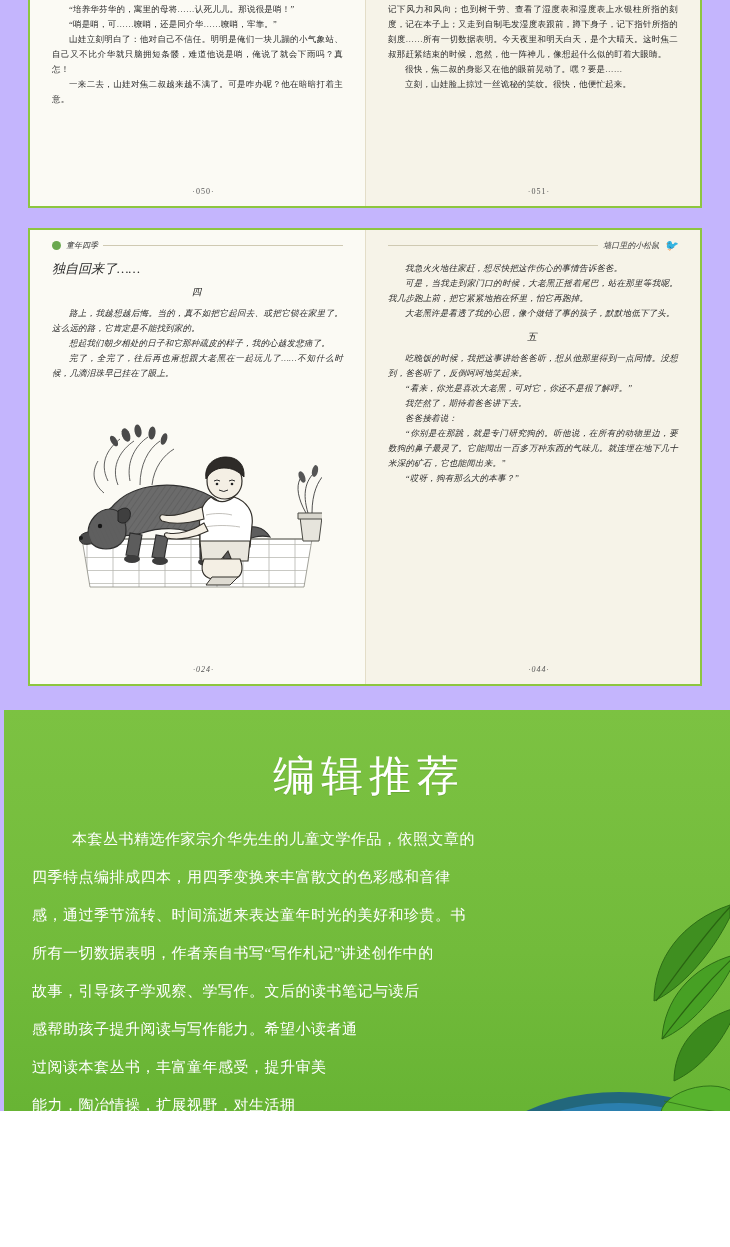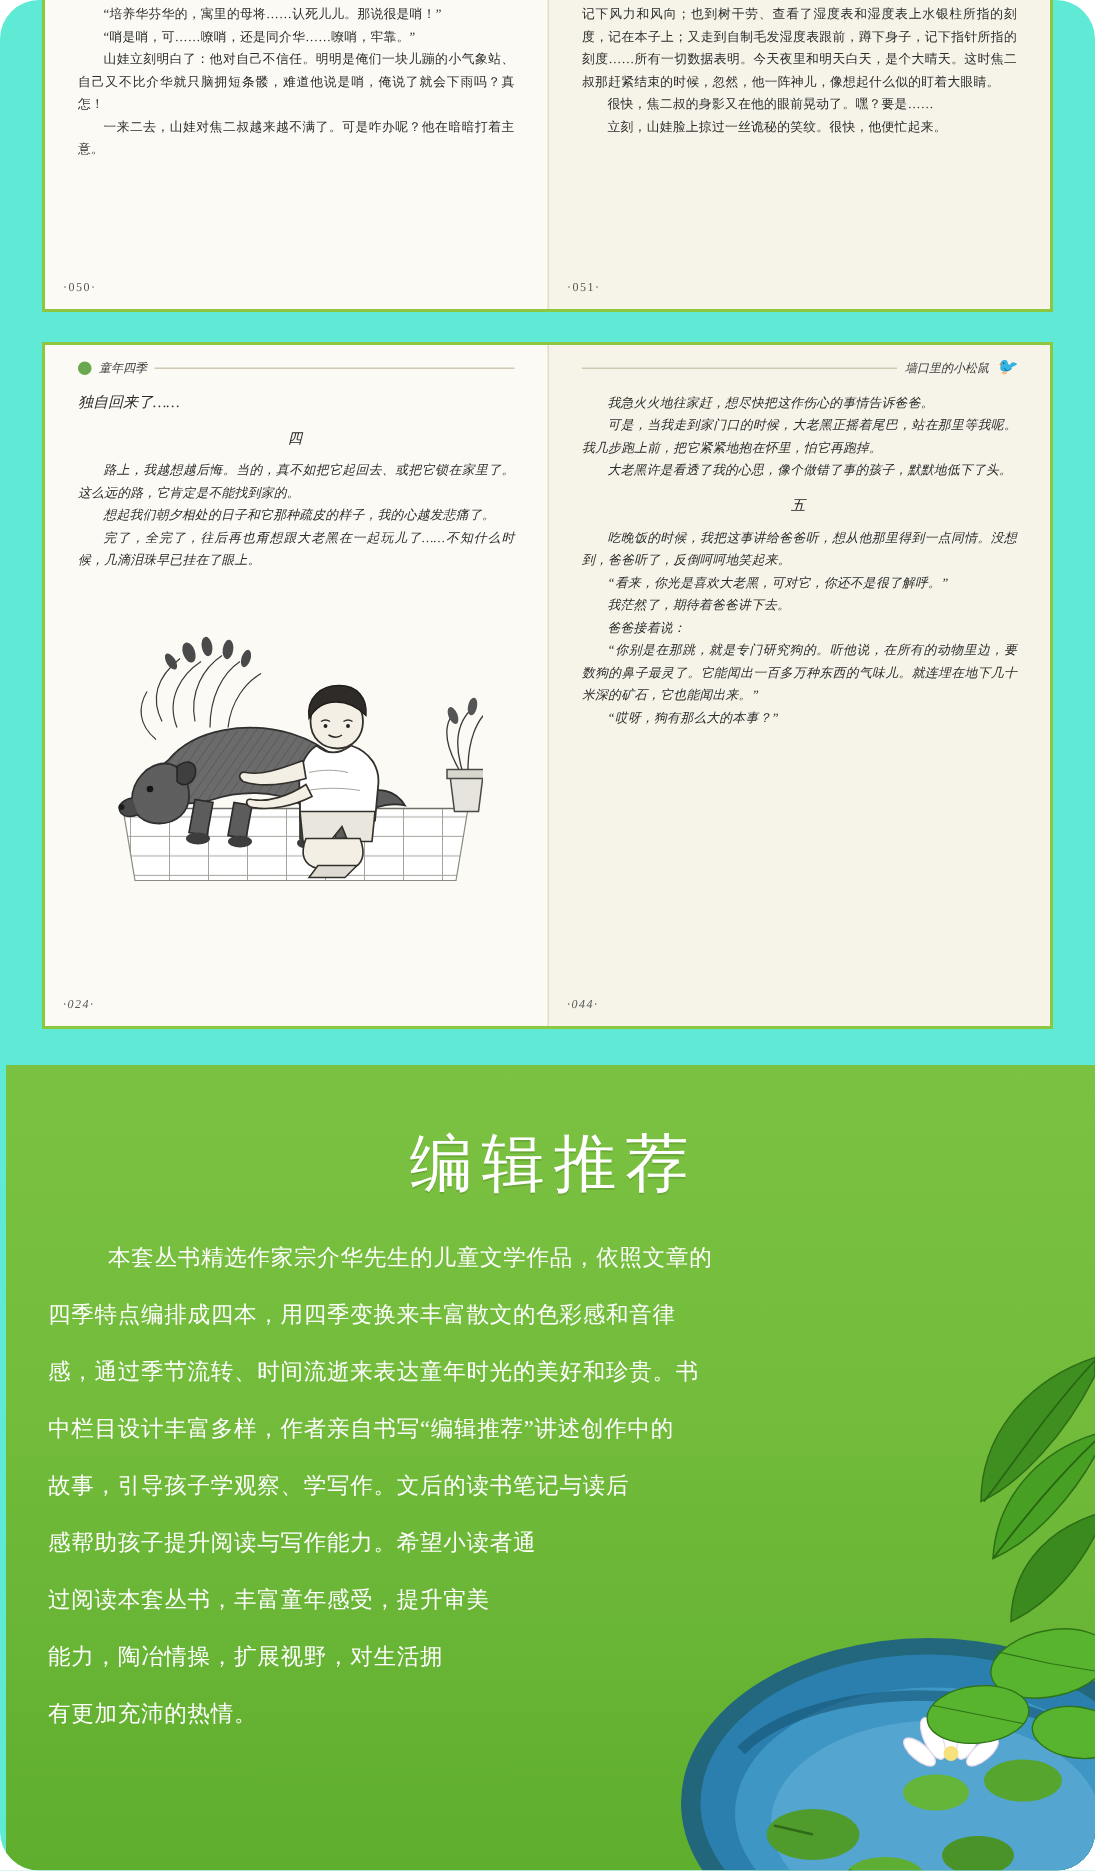--- a/index.html
+++ b/index.html
@@ -4,24 +4,23 @@
 <style>
   * { box-sizing: border-box; }
   html, body {
     margin: 0; padding: 0;
     background: #ffffff;
     font-family: "Liberation Serif", "DejaVu Serif", serif;
   }
   #page {
     position: relative;
     width: 730px;
-    height: 1247px;
+    height: 1111px;
     overflow: hidden;
-    background: #5eead4;
-    border-radius: 26px;
+    background: #c4b5fd;
   }
 
   
   .spread {
     position: absolute;
     left: 28px;
     width: 674px;
     border: 2px solid #8dc63f;
     background: #fdfcf6;
     display: flex;
@@ -45,21 +44,21 @@
     text-align: justify;
     letter-spacing: 0.2px;
   }
   .ptext p { margin: 0; }
   .ptext p.ind { text-indent: 17px; }
 
   .folio {
     position: absolute;
     bottom: 10px;
     left: 12px; right: 0;
-    text-align: left;
+    text-align: center;
     font-size: 8px;
     color: #555;
     letter-spacing: 1px;
   }
 
   
   .runhead {
     display: flex;
     align-items: center;
     gap: 5px;
@@ -87,21 +86,21 @@
 
   .sechead {
     text-align: center;
     font-size: 9.5px;
     color: #222;
     margin: 10px 0 7px 0;
     letter-spacing: 2px;
   }
 
   .lead {
-    font-size: 10px;
+    font-size: 13px;
     line-height: 15px;
     color: #2b2b2b;
     margin-bottom: 8px;
   }
 
   
   .illo {
     margin: 8px auto 0 auto;
     width: 248px;
     height: 210px;
@@ -405,21 +404,21 @@
           <path d="M148 246 L118 240 M148 246 L178 252"></path>
         </g>
       </svg>
     </div>
 
     <div class="promo-title">编辑推荐</div>
     <div class="promo-body">
       <p class="i1">本套丛书精选作家宗介华先生的儿童文学作品，依照文章的</p>
       <p>四季特点编排成四本，用四季变换来丰富散文的色彩感和音律</p>
       <p>感，通过季节流转、时间流逝来表达童年时光的美好和珍贵。书</p>
-      <p>中栏目设计丰富多样，作者亲自书写“编辑推荐”讲述创作中的</p>
+      <p>所有一切数据表明，作者亲自书写“写作札记”讲述创作中的</p>
       <p>故事，引导孩子学观察、学写作。文后的读书笔记与读后</p>
       <p>感帮助孩子提升阅读与写作能力。希望小读者通</p>
       <p>过阅读本套丛书，丰富童年感受，提升审美</p>
       <p>能力，陶冶情操，扩展视野，对生活拥</p>
       <p>有更加充沛的热情。</p>
     </div>
   </div>
 
 </div>
 

